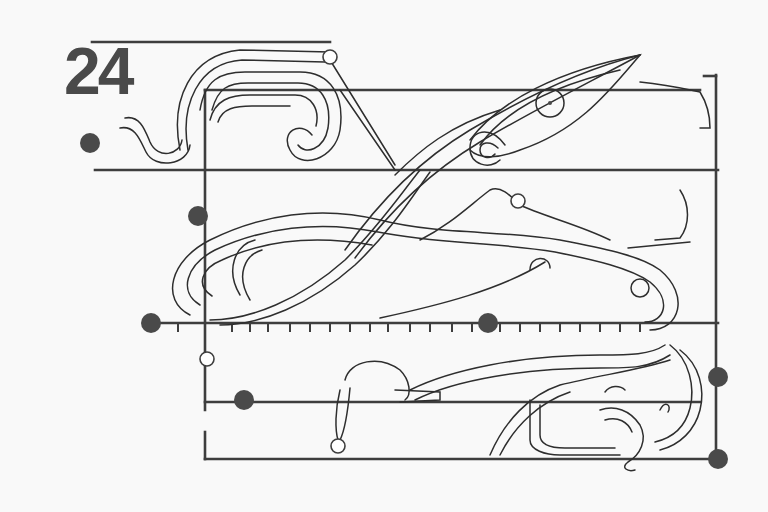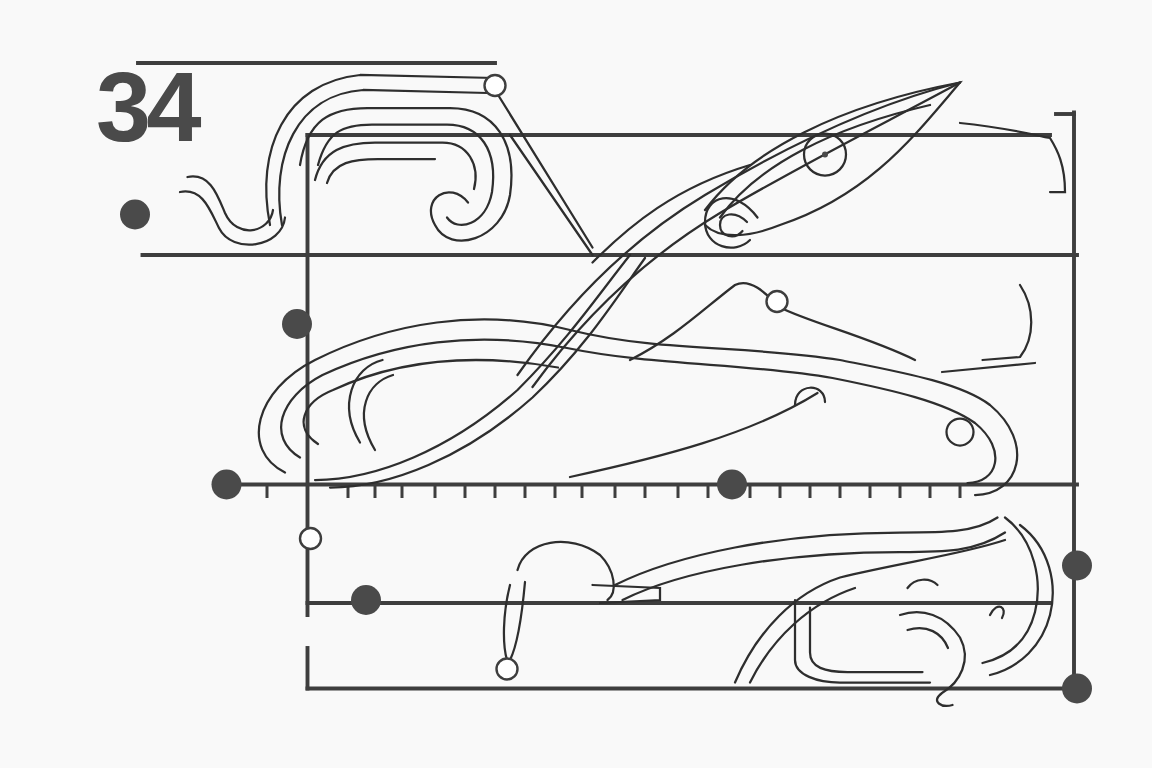--- a/index.html
+++ b/index.html
@@ -12,21 +12,21 @@
     }
     .frame { stroke: #3e3e3e; stroke-width: 2.6; fill: none; stroke-linecap: square; }
     .tick { stroke: #3e3e3e; stroke-width: 2; }
     .rib { stroke: #2e2e2e; stroke-width: 1.5; fill: none; stroke-linecap: round; }
     .dot { fill: #4a4a4a; }
     .hollow { fill: #fff; stroke: #3e3e3e; stroke-width: 1.6; }
   </style>
 </head>
 <body>
 
-<div class="label24">34</div>
+<div class="label24">24</div>
 
 <svg id="canvas" viewBox="0 0 768 512" xmlns="http://www.w3.org/2000/svg">
   <g id="frame-lines">
       <line class="frame" x1="92" x2="330" y1="42" y2="42"></line>
       <line class="frame" x1="205" x2="700" y1="90" y2="90"></line>
       <line class="frame" x1="95" x2="718" y1="170" y2="170"></line>
       <line class="frame" x1="150" x2="718" y1="323" y2="323"></line>
       <line class="frame" x1="205" x2="700" y1="402" y2="402"></line>
       <line class="frame" x1="205" x2="718" y1="459" y2="459"></line>
       <line class="frame" x1="205" x2="205" y1="90" y2="410"></line>

